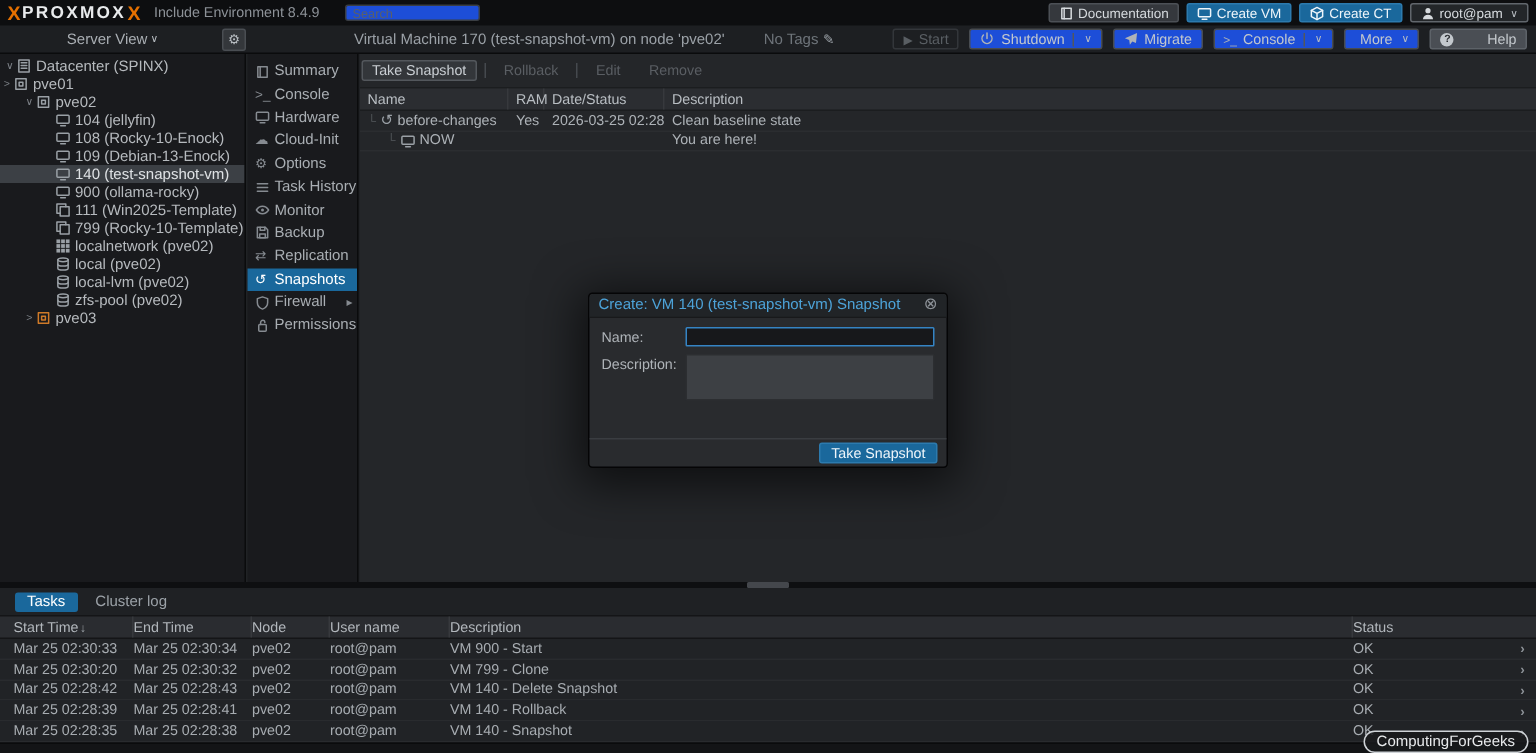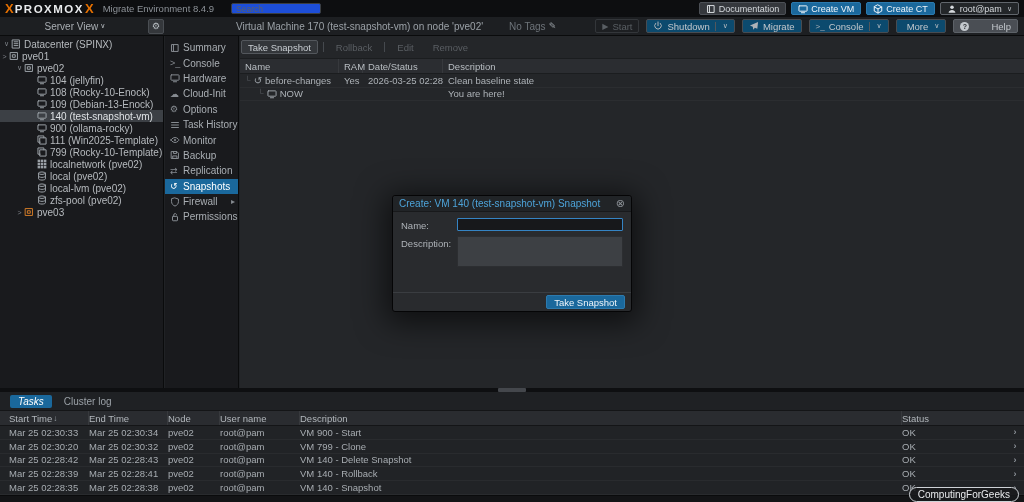--- a/index.html
+++ b/index.html
@@ -35,21 +35,21 @@
     border-bottom:1px solid var(--line); display:flex; align-items:center; z-index:4; }
   .view-select { width:146px; height:15px; margin-left:2px; display:flex; align-items:center;
     justify-content:center; padding:0 4px; color:#a9aeb3; font-size:10px; cursor:pointer; }
   .gear-btn { width:16px; height:15px; background:#34373b; border:1px solid #4a4e53; border-radius:2px;
     display:flex; align-items:center; justify-content:center; color:#b9bec3; font-size:9px; cursor:pointer; }
   .breadcrumb { margin-left:72px; color:#9ba1a7; font-size:10px; white-space:nowrap; }
   .tags { margin-left:26px; color:#6e747a; font-size:10px; display:flex; align-items:center; gap:3px; }
   .tags .pencil { color:#9ba1a7; font-size:9px; cursor:pointer; }
   .sub-spacer { flex:1; }
   .actions { display:flex; align-items:center; gap:7px; padding-right:6px; }
-  .ab { height:14px; display:flex; align-items:center; gap:4px; padding:0 6px; background:#0c4a6e;
+  .ab { height:14px; display:flex; align-items:center; gap:4px; padding:0 6px; background:#1d4ed8;
     border:1px solid #484c51; border-radius:2px; font-size:9.5px; color:#c3c8cd; cursor:pointer; white-space:nowrap; }
   .ab.disabled { background:transparent; border-color:#33363a; color:#595e63; cursor:default; }
   .ab.disabled .icon { color:#595e63; }
   .ab .icon { color:#aeb3b8; font-size:8px; display:flex; align-items:center; }
   .ab .vline { width:1px; height:9px; background:#53575c; margin:0 1px; }
   .ab.btn-light { background:#4a4e54; border-color:#5d6268;gap:22px; }
   .circ { display:inline-flex; width:9px; height:9px; border-radius:50%; background:#c3c8cd; color:#2c2f33;
     font-size:7px; font-weight:bold; align-items:center; justify-content:center; }
 
   
@@ -93,21 +93,21 @@
 
   
   .splitter { position:absolute; left:0; right:0; top:388px; height:4px; background:#0e0f11; z-index:3; }
   .splitter .handle { position:absolute; left:calc(50% - 14px); top:0; width:28px; height:4px;
     background:#44474c; border-radius:1px; cursor:row-resize; }
 
   
   .bottom { position:absolute; left:0; right:0; top:392px; bottom:0; background:#1f2124; }
   .tabs { height:18px; display:flex; align-items:center; gap:4px; padding-left:10px; }
   .tab { padding:1px 8px; font-size:10px; color:#9ba1a7; border-radius:2px; cursor:pointer; }
-  .tab.selected { background:var(--accent); color:#fff;font-style:italic; }
+  .tab.selected { background:var(--accent); color:#fff; }
   .task-head { display:grid; grid-template-columns:80px 79px 52px 80px 1fr 104px 18px; height:16px;
     background:#2a2c30; border-top:1px solid #141517; border-bottom:1px solid #141517; align-items:center; padding-left:9px; }
   .task-head .hc { color:#b2b7bc; font-size:9.5px; border-right:1px solid #37393d; height:100%;
     display:flex; align-items:center; gap:1px; padding-right:4px; }
   .task-head .hc:last-child, .task-head .hc:nth-child(6) { border-right:none; }
   .sort { font-size:8px; color:#9ba1a7; }
   .trow { display:grid; grid-template-columns:80px 79px 52px 80px 1fr 104px 18px; height:13.8px;
     align-items:center; padding-left:9px; border-bottom:1px solid #292b2e; background:#212326; }
   .trow .cell { color:#a7acb1; font-size:9.5px; white-space:nowrap; overflow:hidden; }
   .trow .rchev { color:#8d9298; font-size:9px; font-weight:bold; text-align:center; cursor:pointer; }
@@ -141,21 +141,21 @@
 </style>
 </head>
 <body>
 
 <div class="topbar">
   <div class="logo">
     <span class="x">X</span>
     <span class="word">PROXMOX</span>
     <span class="x">X</span>
   </div>
-  <span class="version">Migrate Environment 8.4.9</span>
+  <span class="version">Include Environment 8.4.9</span>
   <input class="search" placeholder="Search" style="">
   <div class="tb-spacer"></div>
   <div style="display:flex;gap:5px;align-items:center;">
 
   <div class="tb-btn btn-gray">
         <span class="icon">
           <svg viewBox="0 0 16 16" width="10" height="10" fill="none" stroke="currentColor" stroke-width="1.6" stroke-linecap="round" stroke-linejoin="round">
             <path d="M3 2.5h10v11H3z"></path>
             <path d="M5.5 2.5v11"></path>
           </svg>

